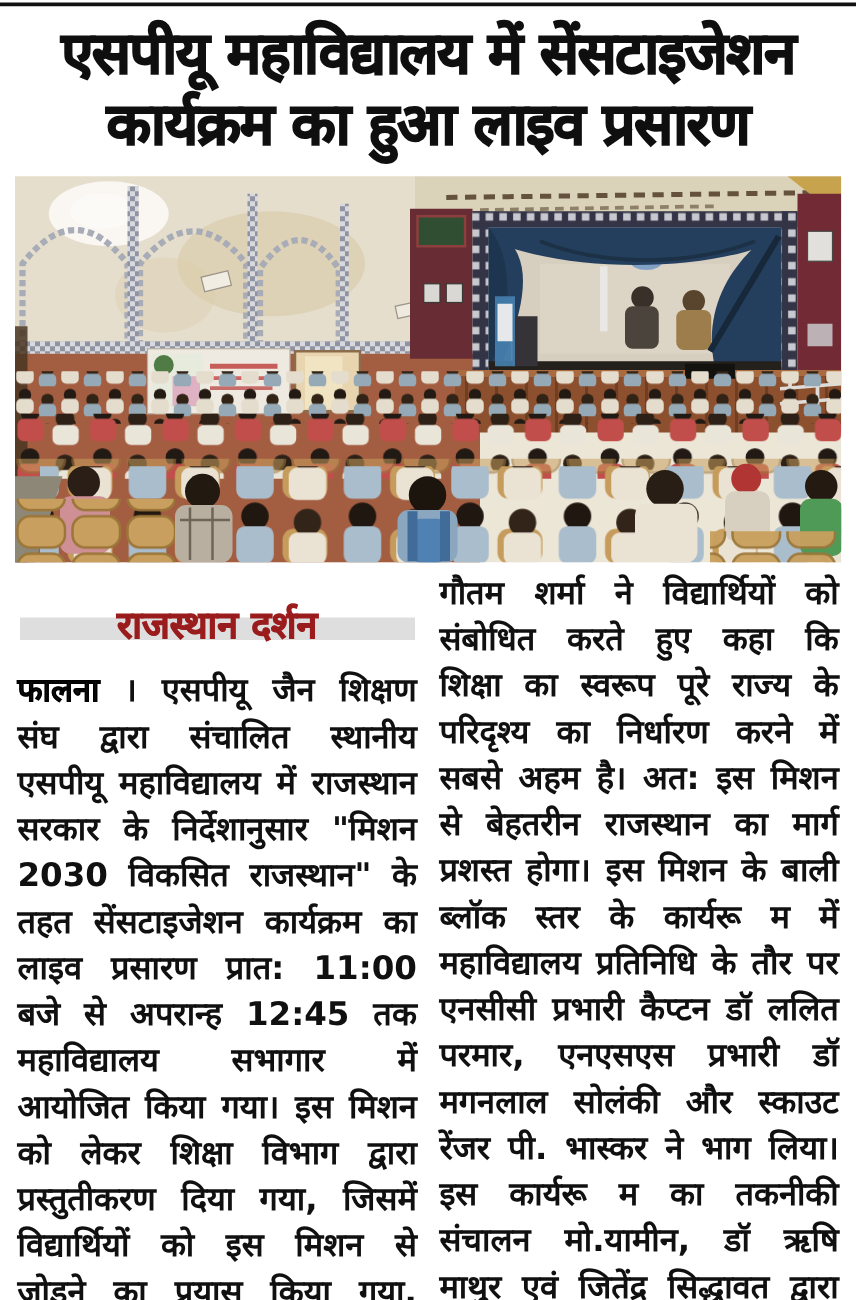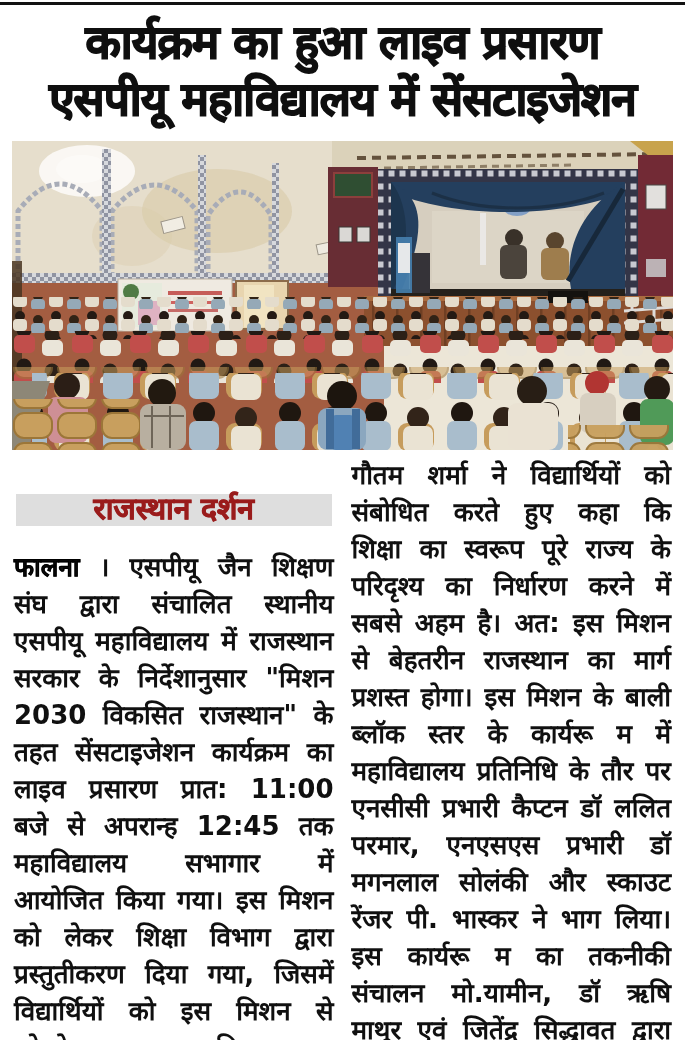--- a/index.html
+++ b/index.html
@@ -19,38 +19,38 @@
   .columns{
     display:grid;grid-template-columns:1fr 1fr;column-gap:18px;
     margin:7px 14px 0 14px;align-items:start;
   }
   .body-text{
     font-size:26px;line-height:37px;text-align:justify;margin:0;
     font-weight:600;color:#101010;word-spacing:2px;
   }
   .body-text b{font-weight:700;-webkit-text-stroke:.5px #000;}
   .section-bar{
-    height:32px;background:#dedede;margin:37px 2px 23px 2px;position:relative;
+    height:18px;background:#dedede;margin:37px 2px 23px 2px;position:relative;
   }
   .section-bar .t{
     position:absolute;left:0;right:0;top:50%;transform:translateY(-55%);
     text-align:center;font-size:30px;line-height:1;font-weight:800;
     color:#9a1c1c;-webkit-text-stroke:.7px #9a1c1c;white-space:nowrap;
   }
 </style>
 </head>
 <body>
 
 <div class="page">
 
   <div class="top-rule"></div>
 
   <h1 class="headline">
+    <div>एसपीयू महाविद्यालय में सेंसटाइजेशन</div>
     <div>कार्यक्रम का हुआ लाइव प्रसारण</div>
-    <div>एसपीयू महाविद्यालय में सेंसटाइजेशन</div>
   </h1>
 
   <figure class="photo" role="img" aria-label="महाविद्यालय सभागार में मंच की स्क्रीन पर लाइव प्रसारण देखते विद्यार्थियों से भरा हॉल">
     <svg width="661" height="309" viewBox="0 0 661 309" xmlns="http://www.w3.org/2000/svg">
       <defs>
         <pattern id="chk" width="8" height="8" patternUnits="userSpaceOnUse">
           <rect width="8" height="8" fill="#8e94a6"></rect>
           <rect width="4" height="4" fill="#d9dde4"></rect>
           <rect x="4" y="4" width="4" height="4" fill="#d9dde4"></rect>
         </pattern>

